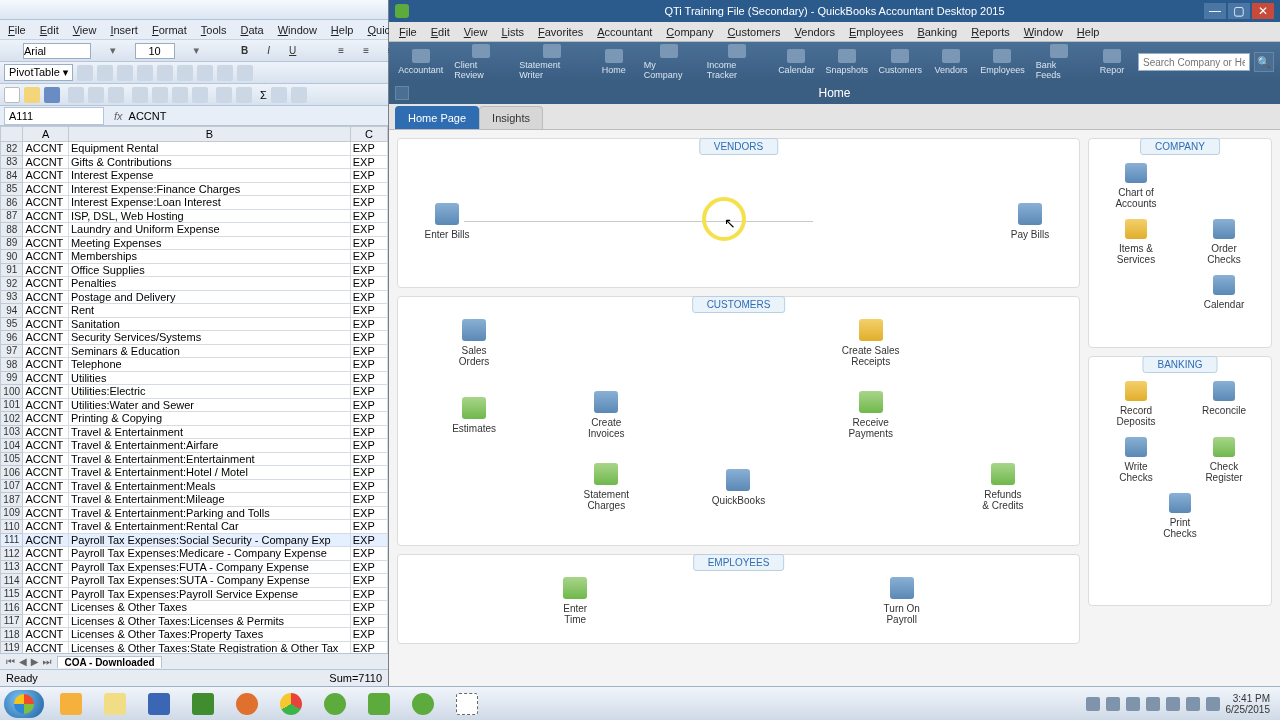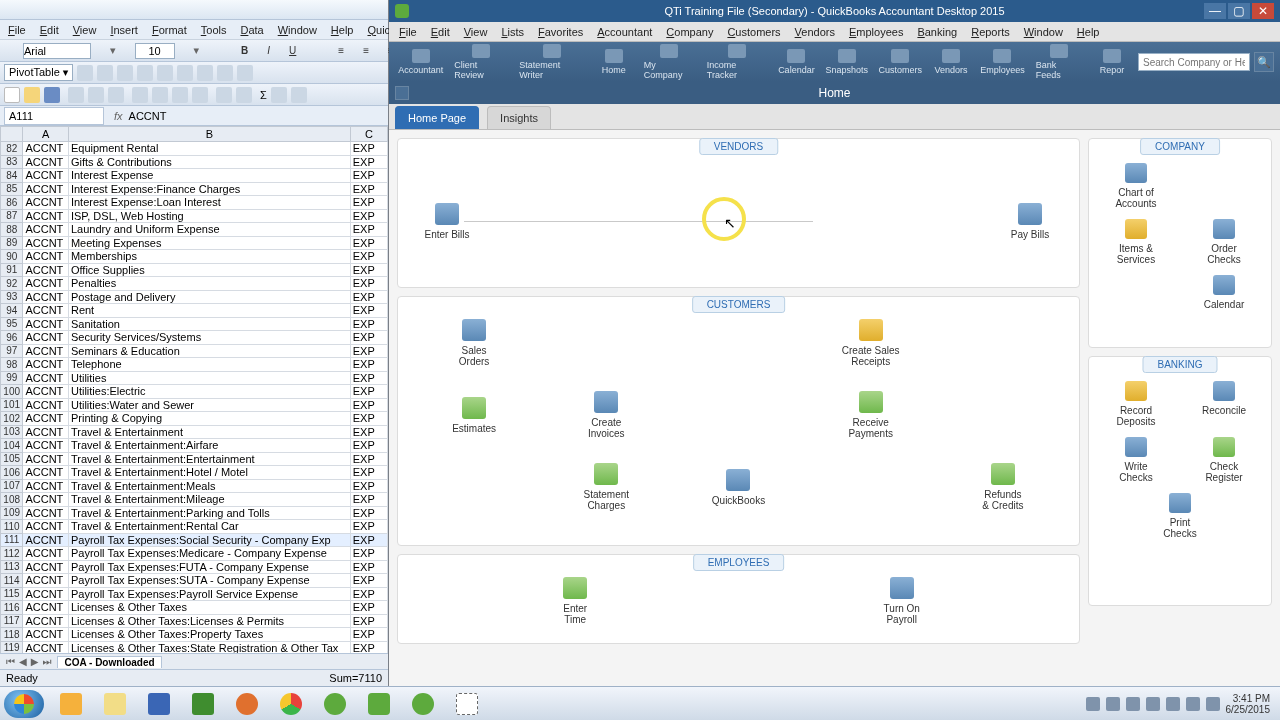--- a/index.html
+++ b/index.html
@@ -51,21 +51,21 @@
 .qb-menubar { height: 20px; background: #e4e4e4; display: flex; align-items: center; padding: 0 4px; gap: 2px; border-bottom: 1px solid #bcbcbc; font-size: 11px;}
 .qb-menubar .menu { padding: 2px 6px; color: #222;}
 .qb-iconbar { height: 40px; background: linear-gradient(#4a6f95,#3a5d82); display: flex; align-items: center; padding: 0 6px; gap: 4px;}
 .qb-iconbar .ibtn { display: flex; flex-direction: column; align-items: center; color: #d9e4ef; font-size: 9px; padding: 2px 4px; min-width: 44px;}
 .qb-iconbar .ibtn .ic { width: 18px; height: 14px; background: #7a98b6; border-radius: 2px; margin-bottom: 2px;}
 .qb-iconbar .search { margin-left: auto; display: flex; align-items: center; gap: 4px;}
 .qb-iconbar .search input { width: 112px; height: 18px; font-size: 10px; border: 1px solid #98b0c6; padding: 0 4px; color: #888;}
 .qb-iconbar .search .go { width: 20px; height: 20px; background: #4a6f95; border: 1px solid #6885a2; display:flex;align-items:center;justify-content:center;color:#fff;font-size:11px;}
 .qb-subbar { height: 22px; background: #3a5d82; display: flex; align-items: center; justify-content: center; color: #fff; font-size: 12px; position:relative;}
 .qb-subbar .backbox{position:absolute;left:6px;width:14px;height:14px;border:1px solid #6885a2;background:#4a6f95;}
-.qb-tabs { height: 26px; background: #e4e4e4; display: flex; align-items: flex-end; padding: 0 6px; gap: 8px; border-bottom: 1px solid #bcbcbc;}
+.qb-tabs { height: 26px; background: #e4e4e4; display: flex; align-items: flex-end; padding: 0 6px; gap: 0; border-bottom: 1px solid #bcbcbc;}
 .qb-tabs .tab { padding: 5px 12px; background: #d7d7d7; border: 1px solid #bcbcbc; border-bottom: none; border-radius: 4px 4px 0 0; font-size: 11px; color: #333;}
 .qb-tabs .tab.active { background: #2f6db3; color: #fff; border-color: #2f6db3;}
 .qb-body { flex: 1; background: #f4f4f4; display: flex; padding: 8px; gap: 8px; overflow: hidden;}
 .qb-main { flex: 1; display: flex; flex-direction: column; gap: 8px;}
 .qb-panel { background: #fff; border: 1px solid #dcdcdc; border-radius: 4px; padding: 10px 14px; position: relative;}
 .qb-pill { position: absolute; top: -1px; left: 50%; transform: translateX(-50%); background: #eaf2fa; border: 1px solid #b9d0e4; color: #2f6db3; font-size: 10px; padding: 2px 14px; border-radius: 3px;}
 .qb-sidebar { width: 184px; display: flex; flex-direction: column; gap: 8px;}
 .qb-flow { display: flex; align-items: center; justify-content: space-around; position: relative; min-height: 80px;}
 .qb-node { display: flex; flex-direction: column; align-items: center; font-size: 10px; color: #333; text-align: center; width: 70px;}
 .qb-node .nic { width: 24px; height: 22px; margin-bottom: 4px; border-radius: 3px;}
@@ -344,21 +344,21 @@
             <td class="col-b">Travel &amp; Entertainment:Hotel / Motel</td>
             <td class="col-c">EXP</td>
           </tr>
           <tr>
             <td class="rowhead">107</td>
             <td class="col-a">ACCNT</td>
             <td class="col-b">Travel &amp; Entertainment:Meals</td>
             <td class="col-c">EXP</td>
           </tr>
           <tr>
-            <td class="rowhead">108</td>
+            <td class="rowhead">187</td>
             <td class="col-a">ACCNT</td>
             <td class="col-b">Travel &amp; Entertainment:Mileage</td>
             <td class="col-c">EXP</td>
           </tr>
           <tr>
             <td class="rowhead">109</td>
             <td class="col-a">ACCNT</td>
             <td class="col-b">Travel &amp; Entertainment:Parking and Tolls</td>
             <td class="col-c">EXP</td>
           </tr>

